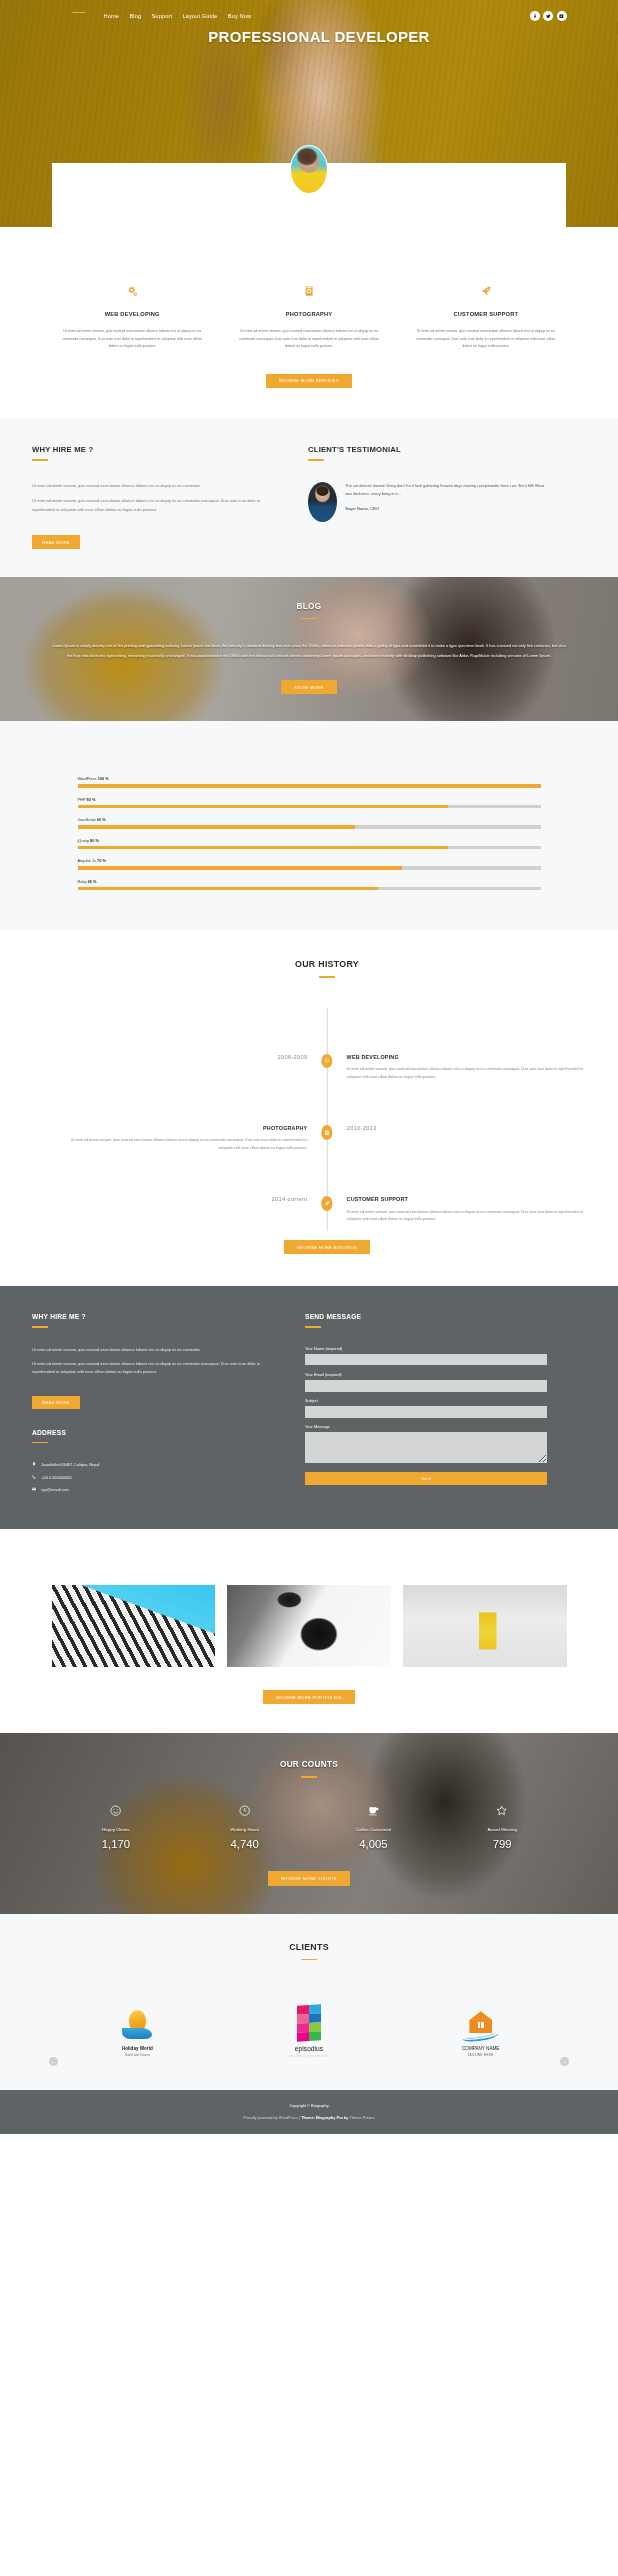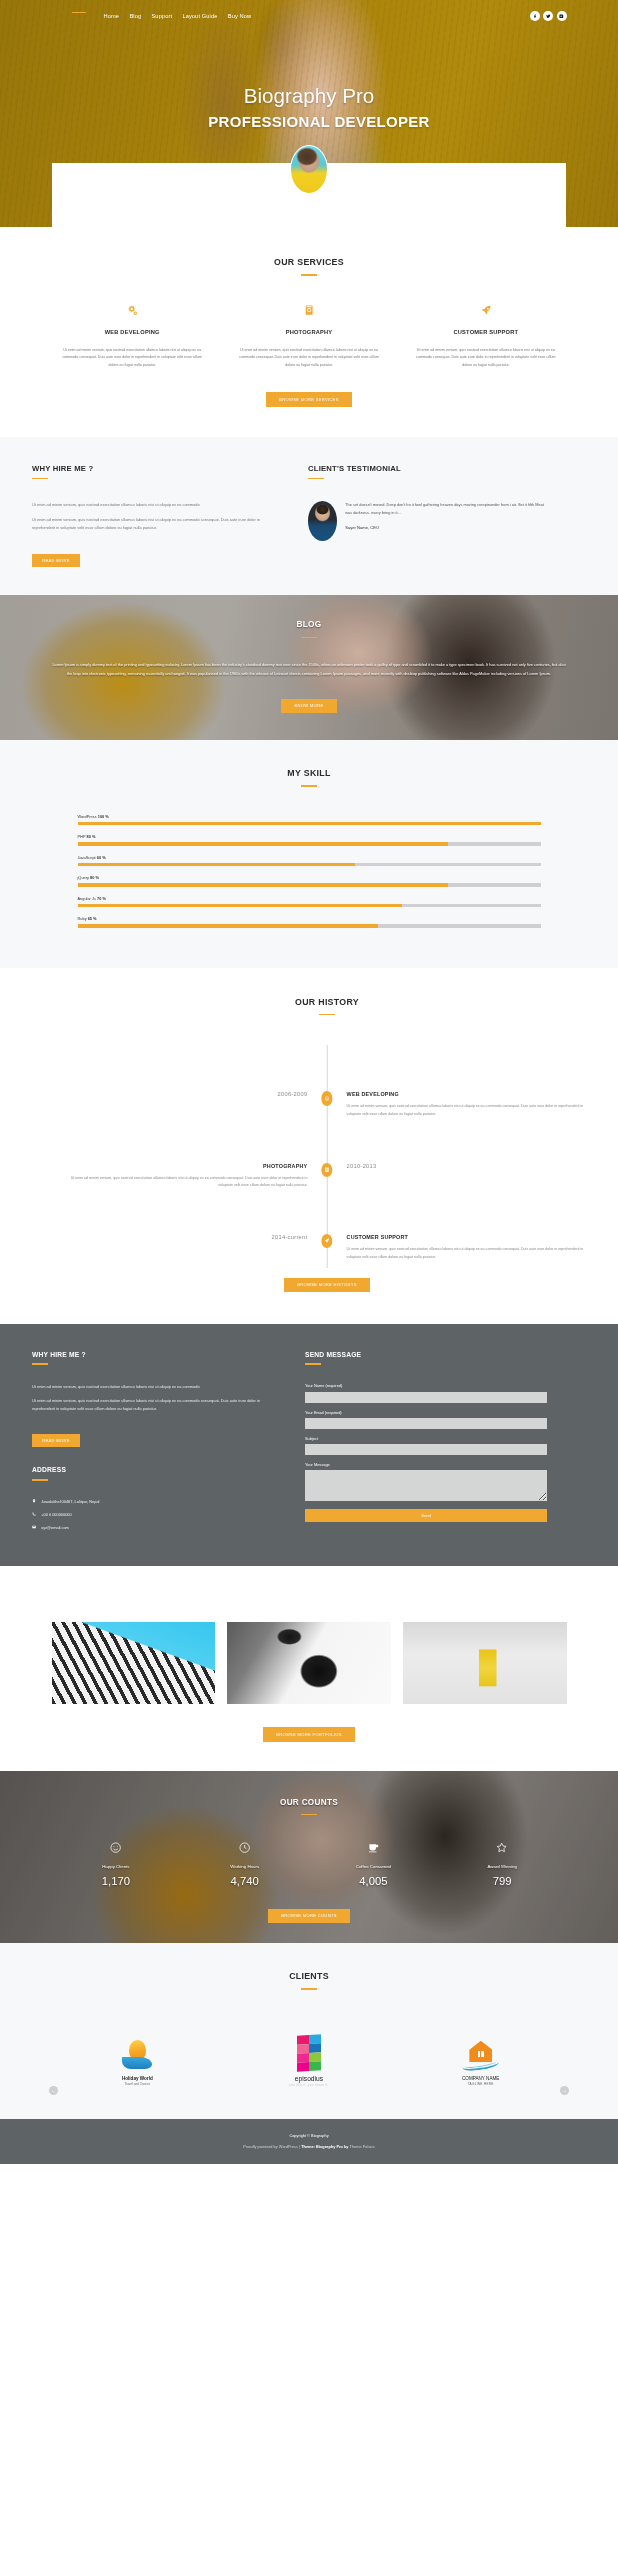--- a/index.html
+++ b/index.html
@@ -257,21 +257,21 @@
       linear-gradient(120deg, #5a5a5a 0%, #7d7d7d 22%, #f4f4f4 48%, #fafafa 100%);
   }
   .pf3 {
     background:
       linear-gradient(180deg, rgba(0,0,0,0) 33%, #e8c418 34%, #f0d53c 56%, #e9c520 78%, rgba(0,0,0,0) 79%) 50% 0/ 17.5px 100% no-repeat,
       linear-gradient(180deg, #d8d8d8 0%, #ececec 40%, #e2e2e2 100%);
   }
   .pf3 { background-position: 52% 0, 0 0; }
 
   
-  .counts { position: relative; color: #fff; padding: 27px 0 20px; overflow: hidden; }
+  .counts { position: relative; color: #fff; padding: 27px 0 28px; overflow: hidden; }
   .counts-bg {
     position: absolute; inset: 0;
     background:
       radial-gradient(ellipse 98px 93px at 52% 40%, rgba(215,185,165,.95) 0%, rgba(180,150,130,.55) 55%, rgba(0,0,0,0) 75%),
       radial-gradient(ellipse 118px 113px at 30% 72%, rgba(196,136,18,.95) 0%, rgba(170,118,16,.4) 58%, rgba(0,0,0,0) 80%),
       radial-gradient(ellipse 103px 124px at 72% 38%, rgba(38,30,24,.85) 0%, rgba(55,44,35,.3) 62%, rgba(0,0,0,0) 80%),
       linear-gradient(115deg, #6e6a66 0%, #8b8681 30%, #a9a39d 62%, #7e7974 100%);
   }
   .counts-bg:after{ content:""; position:absolute; inset:0; background: rgba(0,0,0,.22); }
   .counts-inner { position: relative; z-index: 2; }
@@ -379,33 +379,28 @@
               <path d="M23 5a9 9 0 0 1-2.6.7A4.5 4.5 0 0 0 22.4 3a9 9 0 0 1-2.9 1.1 4.5 4.5 0 0 0-7.7 4.1A12.8 12.8 0 0 1 2.5 3.5a4.5 4.5 0 0 0 1.4 6A4.4 4.4 0 0 1 1.9 9v.1a4.5 4.5 0 0 0 3.6 4.4 4.5 4.5 0 0 1-2 .1 4.5 4.5 0 0 0 4.2 3.1A9 9 0 0 1 1 18.6a12.7 12.7 0 0 0 6.9 2c8.3 0 12.8-6.9 12.8-12.8v-.6A9 9 0 0 0 23 5z"></path>
             </svg>
         </span>
         <span class="soc">
           <svg viewBox="0 0 24 24">
               <path d="M7 2h10a5 5 0 0 1 5 5v10a5 5 0 0 1-5 5H7a5 5 0 0 1-5-5V7a5 5 0 0 1 5-5zm5 5.5A4.5 4.5 0 1 0 16.5 12 4.5 4.5 0 0 0 12 7.5zm0 2A2.5 2.5 0 1 1 9.5 12 2.5 2.5 0 0 1 12 9.5zM17.8 6a1.2 1.2 0 1 0 1.2 1.2A1.2 1.2 0 0 0 17.8 6z"></path>
             </svg>
         </span>
       </div>
     </div>
-    <h1 class="hero-title">Biography Pro</h1>
     <div class="hero-sub">PROFESSIONAL DEVELOPER</div>
   </div>
   <div class="white-band"></div>
   <div class="avatar"></div>
 </section>
 
 <section class="services">
   <div class="wrap">
-    <div class="sec-head">
-      <div class="sec-title">OUR SERVICES</div>
-      <div class="sec-rule"></div>
-    </div>
     <div class="svc-grid">
       <div class="svc">
         <div class="svc-icon">
           <svg viewBox="0 0 24 24">
               <path d="M10 1.5 9.7 3.6a5.5 5.5 0 0 0-1.4.6L6.6 3 5 4.6l1.2 1.7a5.5 5.5 0 0 0-.6 1.4L3.5 8v2.2l2.1.3c.1.5.3 1 .6 1.4L5 13.6l1.6 1.6 1.7-1.2c.4.3.9.5 1.4.6l.3 2.1h2.2l.3-2.1c.5-.1 1-.3 1.4-.6l1.7 1.2 1.6-1.6-1.2-1.7c.3-.4.5-.9.6-1.4l2.1-.3V8l-2.1-.3a5.5 5.5 0 0 0-.6-1.4L17.2 4.6 15.6 3l-1.7 1.2a5.5 5.5 0 0 0-1.4-.6L12.2 1.5zm1.1 4.8a2.8 2.8 0 1 1-2.8 2.8 2.8 2.8 0 0 1 2.8-2.8zM18.4 14.6l-.2 1.2a3.4 3.4 0 0 0-.8.3l-1-.7-1 1 .7 1a3.4 3.4 0 0 0-.3.8l-1.2.2v1.4l1.2.2c.1.3.2.6.3.8l-.7 1 1 1 1-.7c.2.1.5.2.8.3l.2 1.2h1.4l.2-1.2c.3-.1.6-.2.8-.3l1 .7 1-1-.7-1c.1-.2.2-.5.3-.8l1.2-.2v-1.4l-1.2-.2a3.4 3.4 0 0 0-.3-.8l.7-1-1-1-1 .7a3.4 3.4 0 0 0-.8-.3l-.2-1.2zm.7 2.9a1.8 1.8 0 1 1-1.8 1.8 1.8 1.8 0 0 1 1.8-1.8z"></path>
             </svg>
         </div>
         <div class="svc-name">WEB DEVELOPING</div>
         <div class="svc-desc">Ut enim ad minim veniam, quis nostrud exercitation ullamco laboris nisi ut aliquip ex ea commodo consequat. Duis aute irure dolor in reprehenderit in voluptate velit esse cillum dolore eu fugiat nulla pariatur.</div>
       </div>
@@ -466,24 +461,20 @@
     <div class="blog-rule"></div>
     <div class="blog-text">Lorem Ipsum is simply dummy text of the printing and typesetting industry. Lorem Ipsum has been the industry's standard dummy text ever since the 1500s, when an unknown printer took a galley of type and scrambled it to make a type specimen book. It has survived not only five centuries, but also the leap into electronic typesetting, remaining essentially unchanged. It was popularised in the 1960s with the release of Letraset sheets containing Lorem Ipsum passages, and more recently with desktop publishing software like Aldus PageMaker including versions of Lorem Ipsum.</div>
     <div class="btn-center">
       <button class="btn">KNOW MORE</button>
     </div>
   </div>
 </section>
 
 <section class="skills">
   <div class="wrap">
-    <div class="sec-head">
-      <div class="sec-title">MY SKILL</div>
-      <div class="sec-rule"></div>
-    </div>
     <div class="skill-list">
       <div class="skill">
         <div class="skill-label"><span>WordPress</span>
           <b>100 %</b></div>
         <div class="skill-track">
             <div class="skill-fill" style="width: 100%;"></div>
           </div>
       </div>
       <div class="skill">
         <div class="skill-label"><span>PHP</span>

